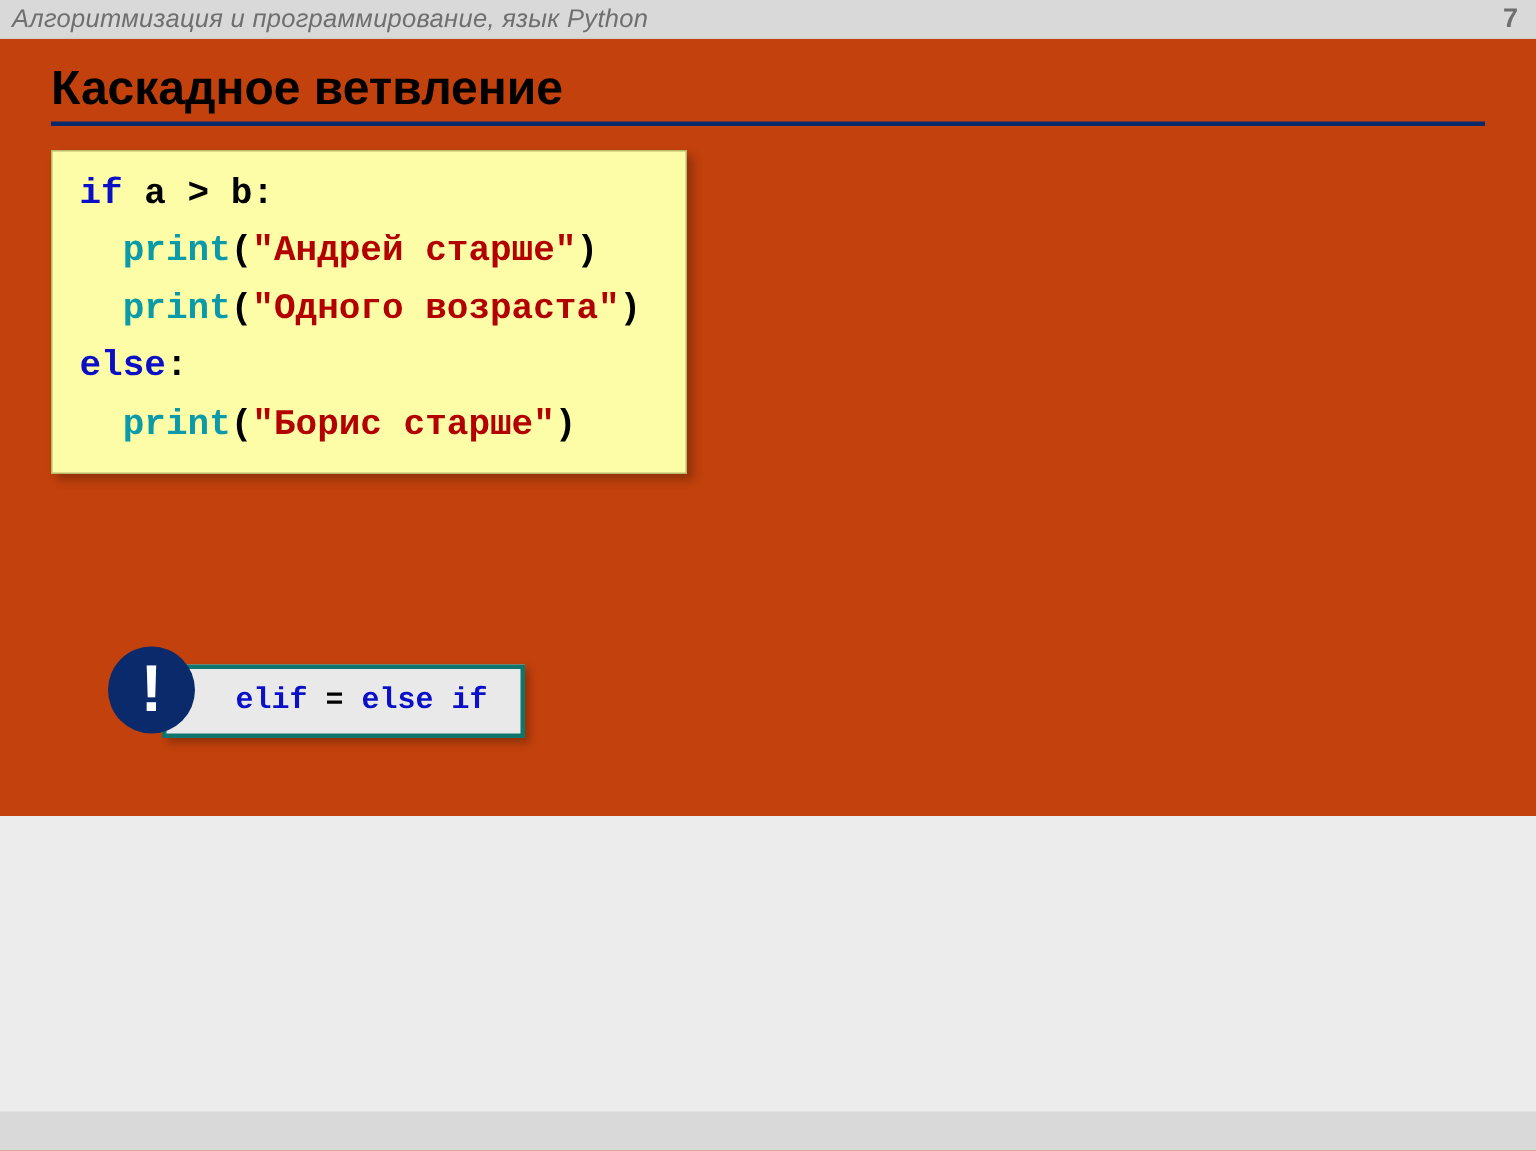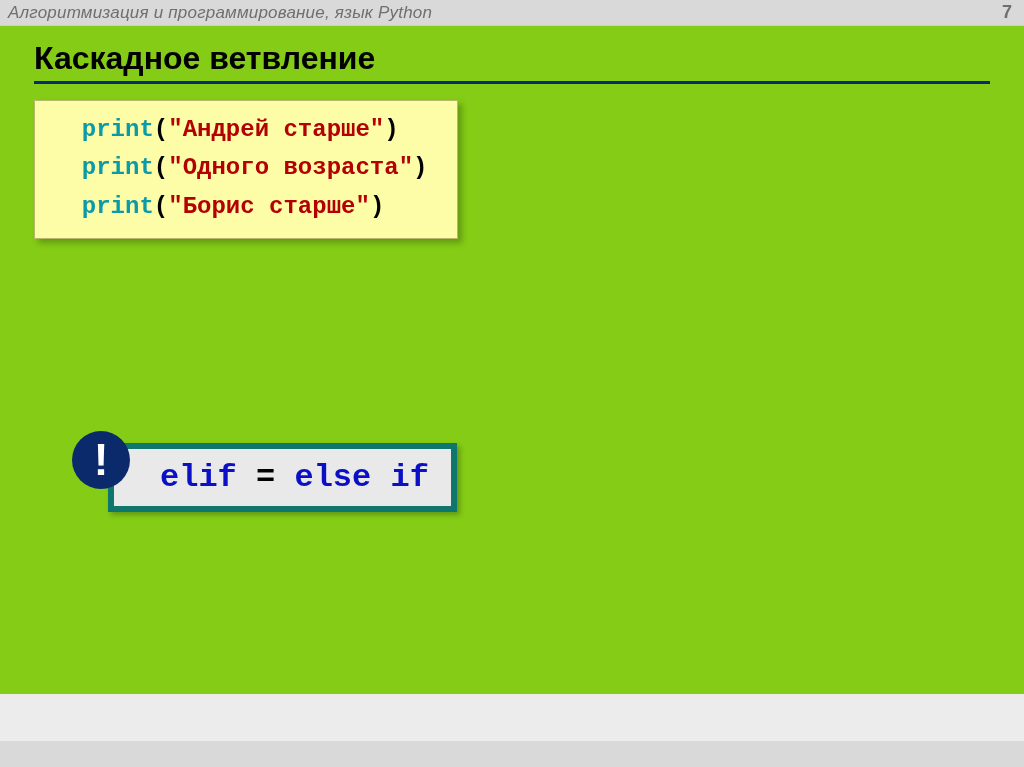--- a/index.html
+++ b/index.html
@@ -25,24 +25,24 @@
     color: #6f6f6f;
     font-size: 17px;
     letter-spacing: 0.2px;
   }
   .page-num {
     color: #6f6f6f;
     font-size: 18px;
     font-weight: bold;
   }
   .slide {
-    background: #84cc16;
+    background: #c2410c;
     margin: 0;
     width: 1024px;
-    height: 668px;
+    height: 518px;
     position: relative;
     padding: 14px 34px 0 34px;
   }
   .slide-title {
     font-size: 32px;
     font-weight: bold;
     color: #000;
     margin-bottom: 4px;
   }
   .title-rule {
@@ -70,25 +70,25 @@
   .note-wrap {
     position: absolute;
     left: 72px;
     top: 405px;
   }
   .note-box {
     position: absolute;
     left: 36px;
     top: 12px;
     background: #e9e9e9;
-    border: 6px solid #0f766e;
+    border: 3px solid #0f766e;
     box-shadow: 3px 3px 5px rgba(0,0,0,0.25);
     padding: 10px 22px 10px 46px;
     font-family: "Courier New", monospace;
-    font-size: 32px;
+    font-size: 20px;
     font-weight: bold;
     color: #000;
     white-space: nowrap;
   }
   .bang {
     position: absolute;
     left: 0;
     top: 0;
     width: 58px;
     height: 58px;
@@ -118,22 +118,24 @@
 <div class="headerbar">
   <span class="header-title">Алгоритмизация и программирование, язык Python</span>
   <span class="page-num">7</span>
 </div>
 
 <div class="slide">
   <div class="slide-title">Каскадное ветвление</div>
   <div class="title-rule"></div>
 
   <div class="code-box">
+    <div><span class="kw-blue">if</span><span> a &gt; b:</span></div>
     <div>&nbsp;&nbsp;<span class="fn-teal">print</span><span>(</span><span class="str-red">"Андрей старше"</span><span>)</span></div>
     <div>&nbsp;&nbsp;<span class="fn-teal">print</span><span>(</span><span class="str-red">"Одного возраста"</span><span>)</span></div>
+    <div><span class="kw-blue">else</span><span>:</span></div>
     <div>&nbsp;&nbsp;<span class="fn-teal">print</span><span>(</span><span class="str-red">"Борис старше"</span><span>)</span></div>
   </div>
 
   <div class="note-wrap">
     <div class="note-box">
       <span class="kw-blue">elif</span><span> = </span><span class="kw-blue">else if</span>
     </div>
     <div class="bang">!</div>
   </div>
 </div>

